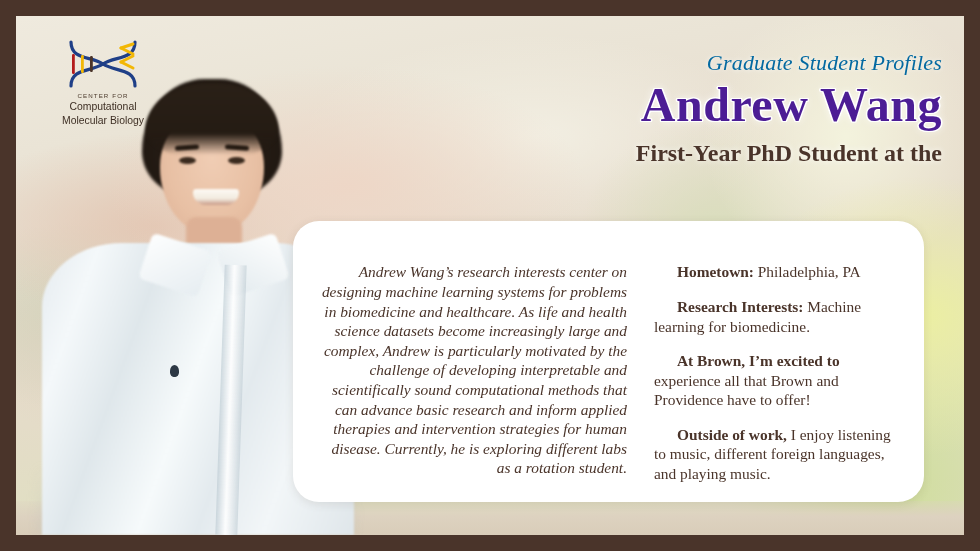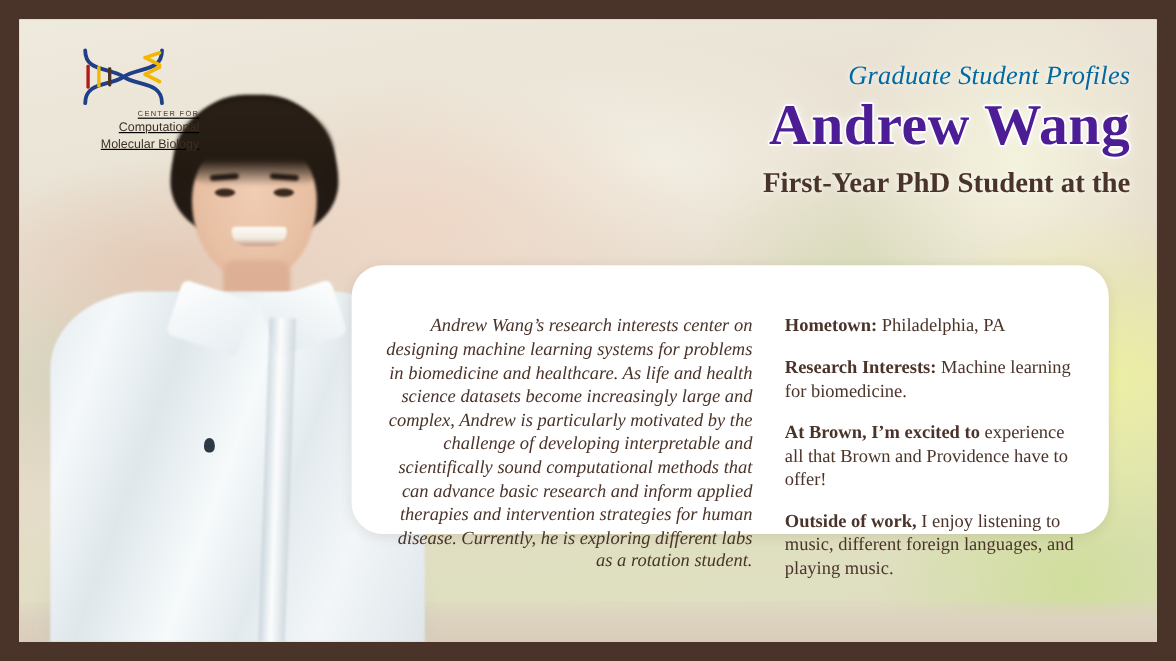--- a/index.html
+++ b/index.html
@@ -107,22 +107,21 @@
     background:#2c3844;border-radius:50% 50% 40% 40%;filter:blur(.5px);
   }
   .p-shadow{
     position:absolute;left:0;bottom:0;width:320px;height:70px;
     background:linear-gradient(180deg, rgba(205,205,200,0) 0%, rgba(198,196,188,.35) 100%);
     filter:blur(5px);
   }
   
   .logo{
     position:absolute;left:24px;top:22px;width:126px;height:106px;
-    text-align:right;
-    text-decoration:underline;
+    text-align:center;
   }
   .logo svg{display:block;margin:0 auto;}
   .logo-caption-small{
     font-family:"Liberation Sans", sans-serif;
     font-size:6.2px;letter-spacing:1.1px;color:#4b3a2c;margin-top:2px;
   }
   .logo-caption{
     font-family:"Liberation Sans", sans-serif;
     font-size:10.4px;line-height:13px;color:#3e2f24;margin-top:1px;
   }
@@ -145,21 +144,21 @@
       0 0 9px rgba(255,255,255,.95);
   }
   .role{
     font-family:"Liberation Serif", serif;
     font-weight:bold;font-size:24px;line-height:26px;color:#4a342a;
     margin-top:9px;
     text-shadow:0 0 6px rgba(255,255,255,.9);
   }
   
   .card{
-    position:absolute;left:277px;top:205px;width:631px;height:224px;
+    position:absolute;left:277px;top:205px;width:631px;height:281px;
     background:#ffffff;border-radius:26px;
     box-shadow:0 2px 10px rgba(90,75,60,.12);
     display:flex;
   }
   .card-left{
     width:348px;box-sizing:border-box;
     padding:26px 14px 18px 28px;
   }
   .bio{
     font-family:"Liberation Serif", serif;
@@ -169,21 +168,21 @@
   .card-right{
     flex:1;box-sizing:border-box;
     padding:26px 26px 18px 13px;
   }
   .fact{
     font-family:"Liberation Serif", serif;
     font-size:15.4px;line-height:19.4px;color:#4a342a;
     margin-bottom:14px;
   }
   .fact:last-child{margin-bottom:0;}
-  .fact b{font-weight:bold;}
+  .fact b{font-weight:bold;margin-left:23px;}
 </style>
 </head>
 <body>
 
 <div id="poster">
 
   <div class="frame">
 
     <div class="bg"></div>
     <div class="bg-bottom"></div>

